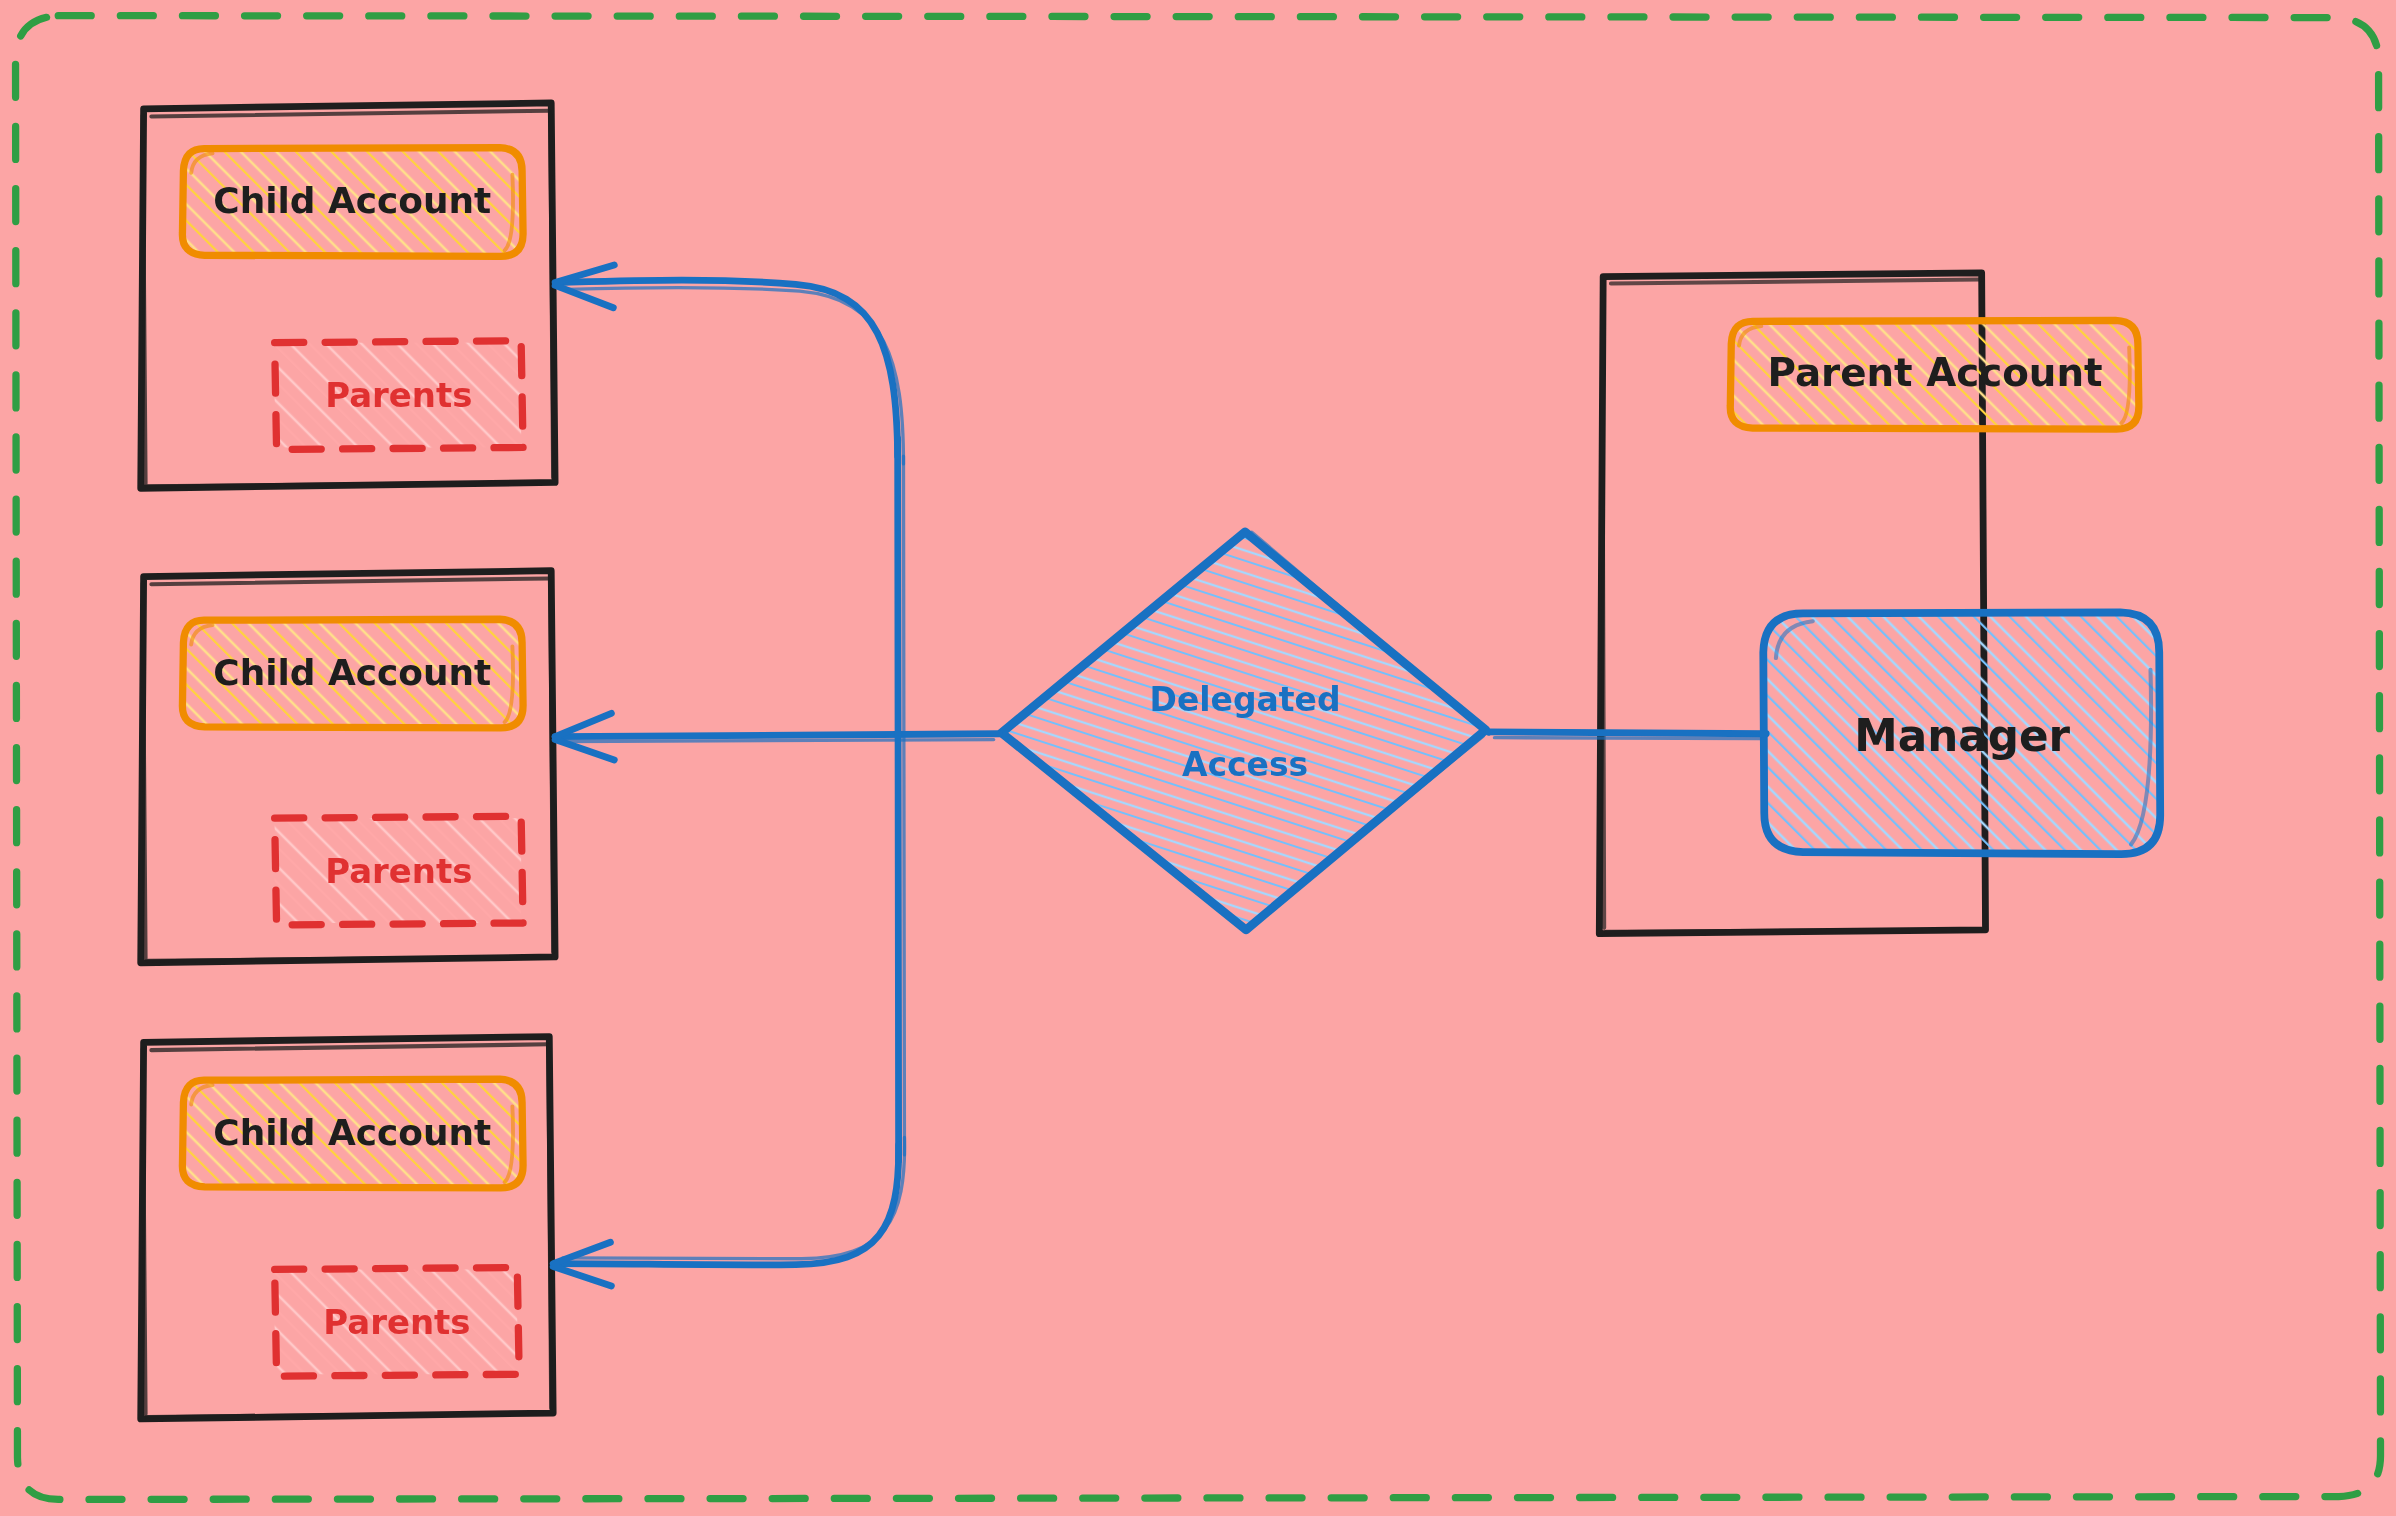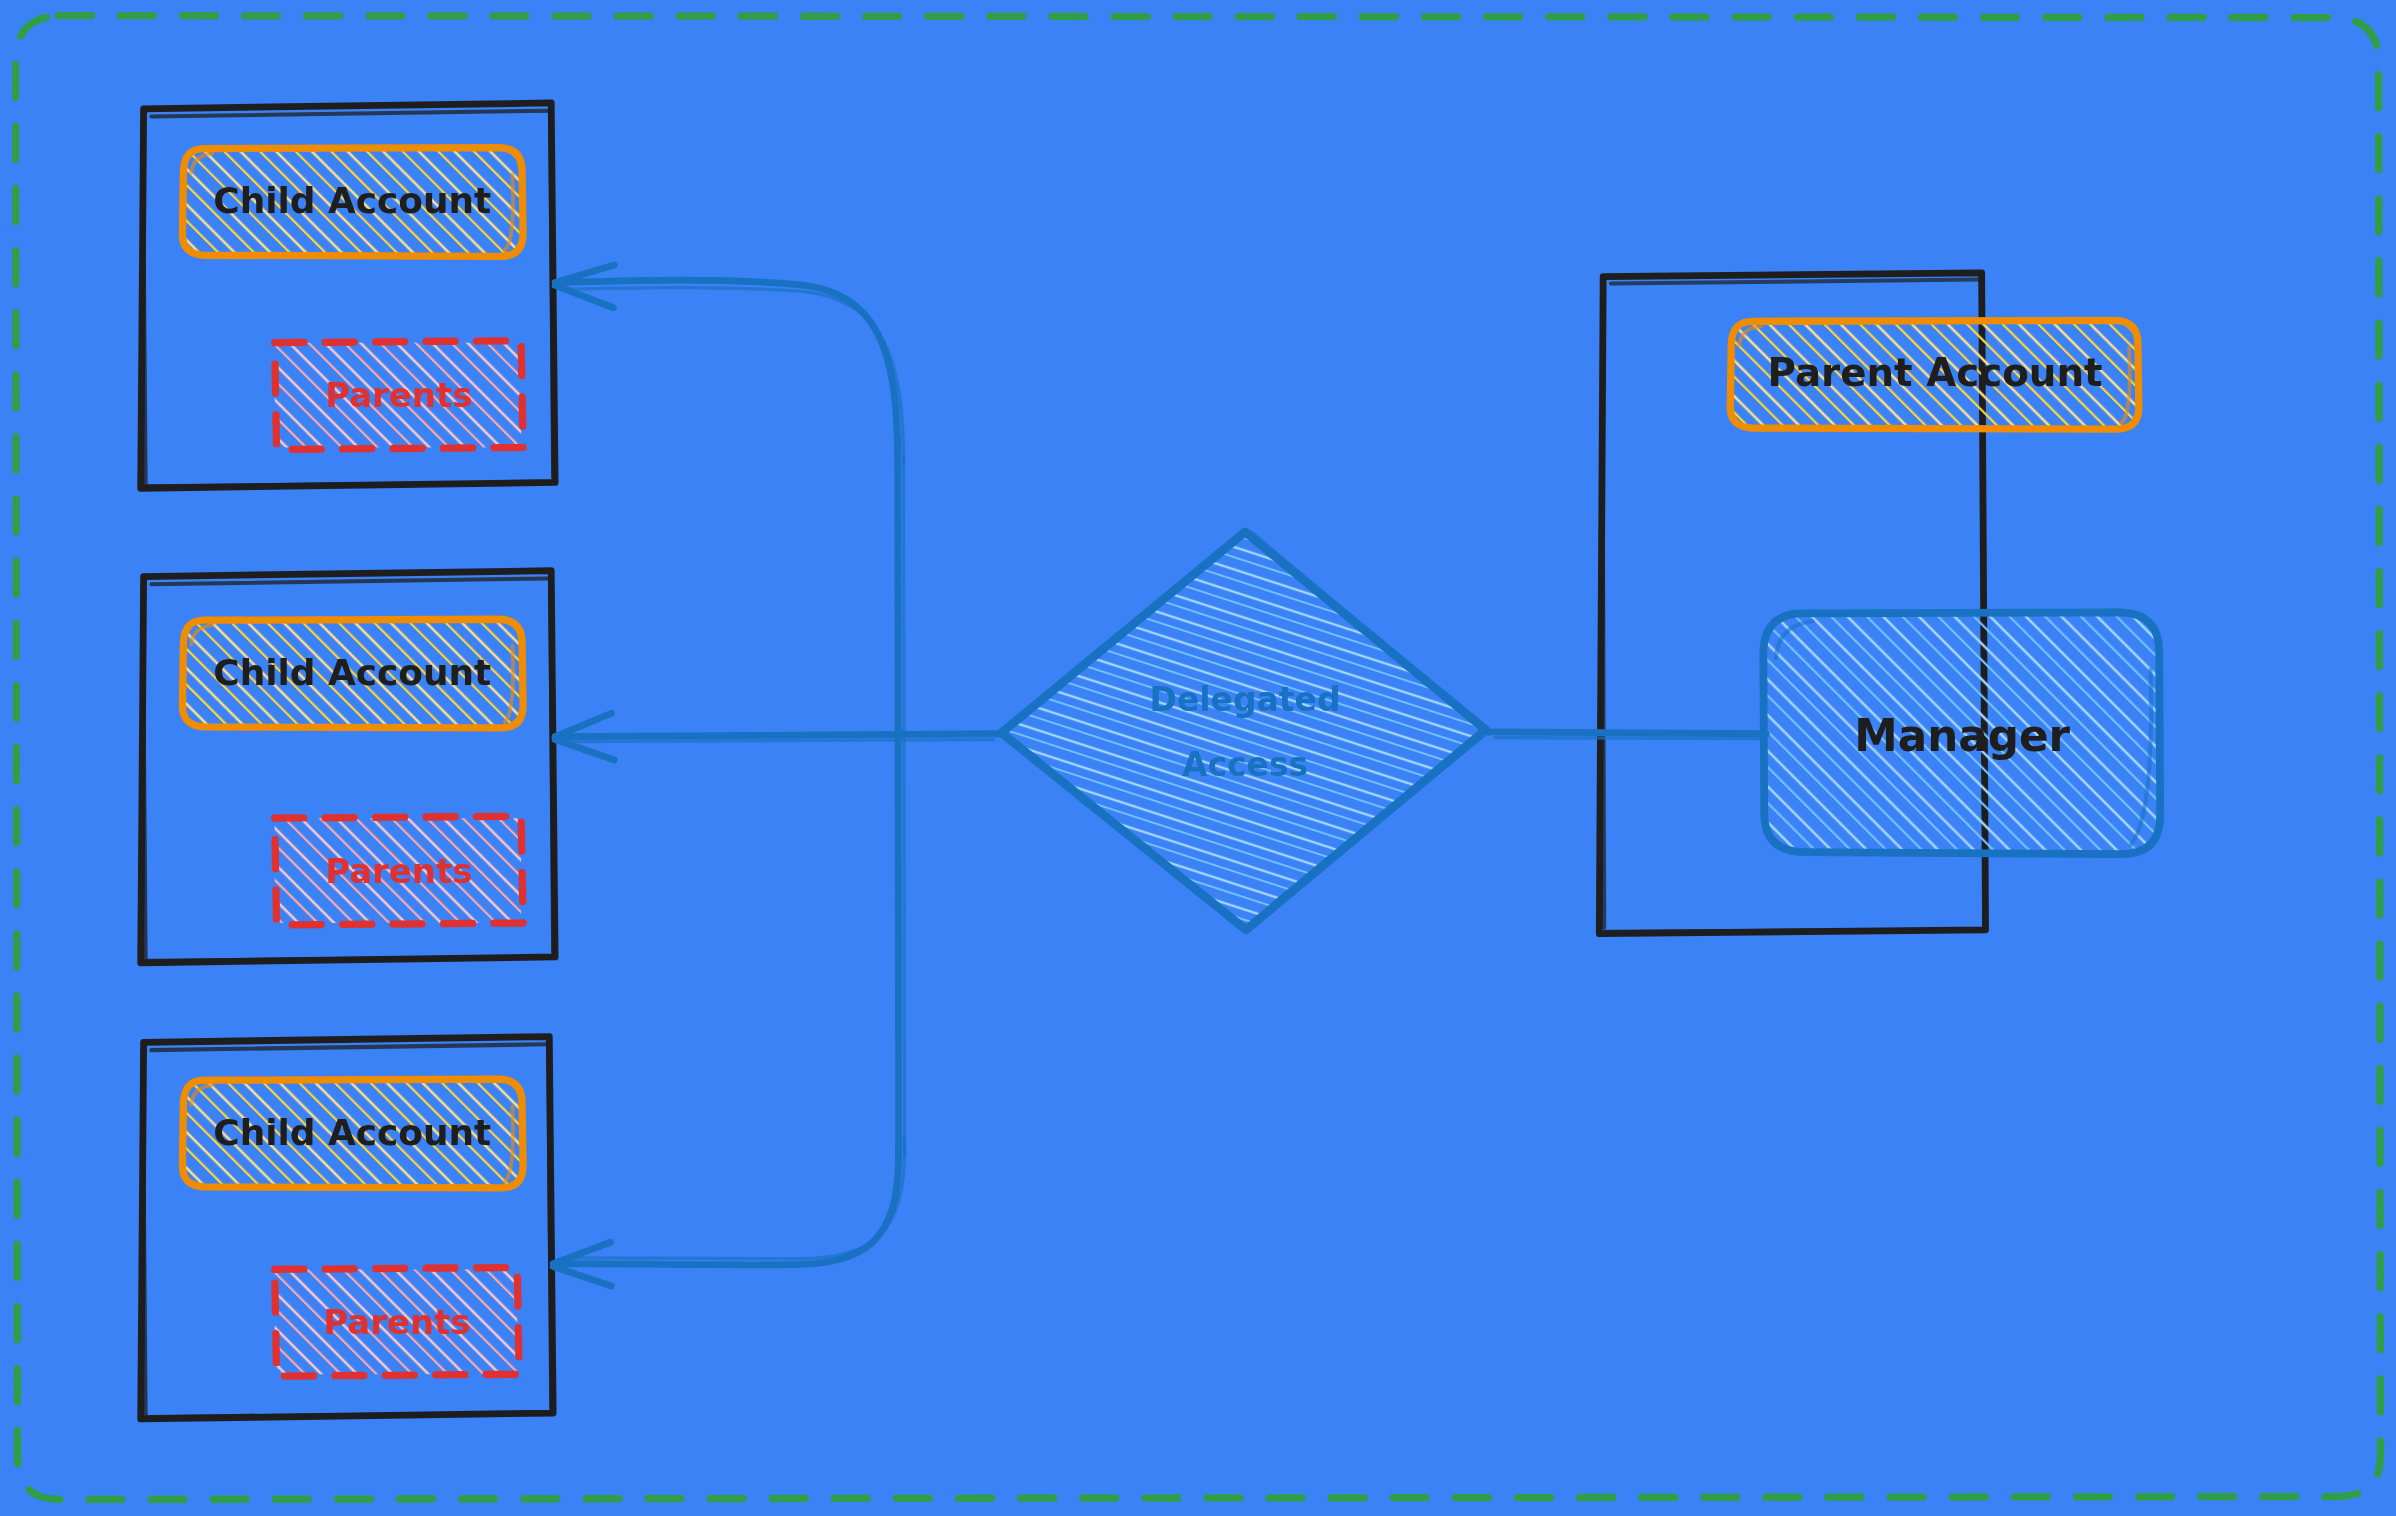--- a/index.html
+++ b/index.html
@@ -8,21 +8,21 @@
     padding: 0;
     background: #ffffff;
   }
   body {
     font-family: "DejaVu Sans", sans-serif;
   }
   #canvas-wrap {
     position: relative;
     width: 2397px;
     height: 1517px;
-    background: #3b82f6;
+    background: #fca5a5;
     overflow: hidden;
   }
   svg.diagram {
     position: absolute;
     top: 0;
     left: 0;
     width: 2397px;
     height: 1517px;
     display: block;
   }

